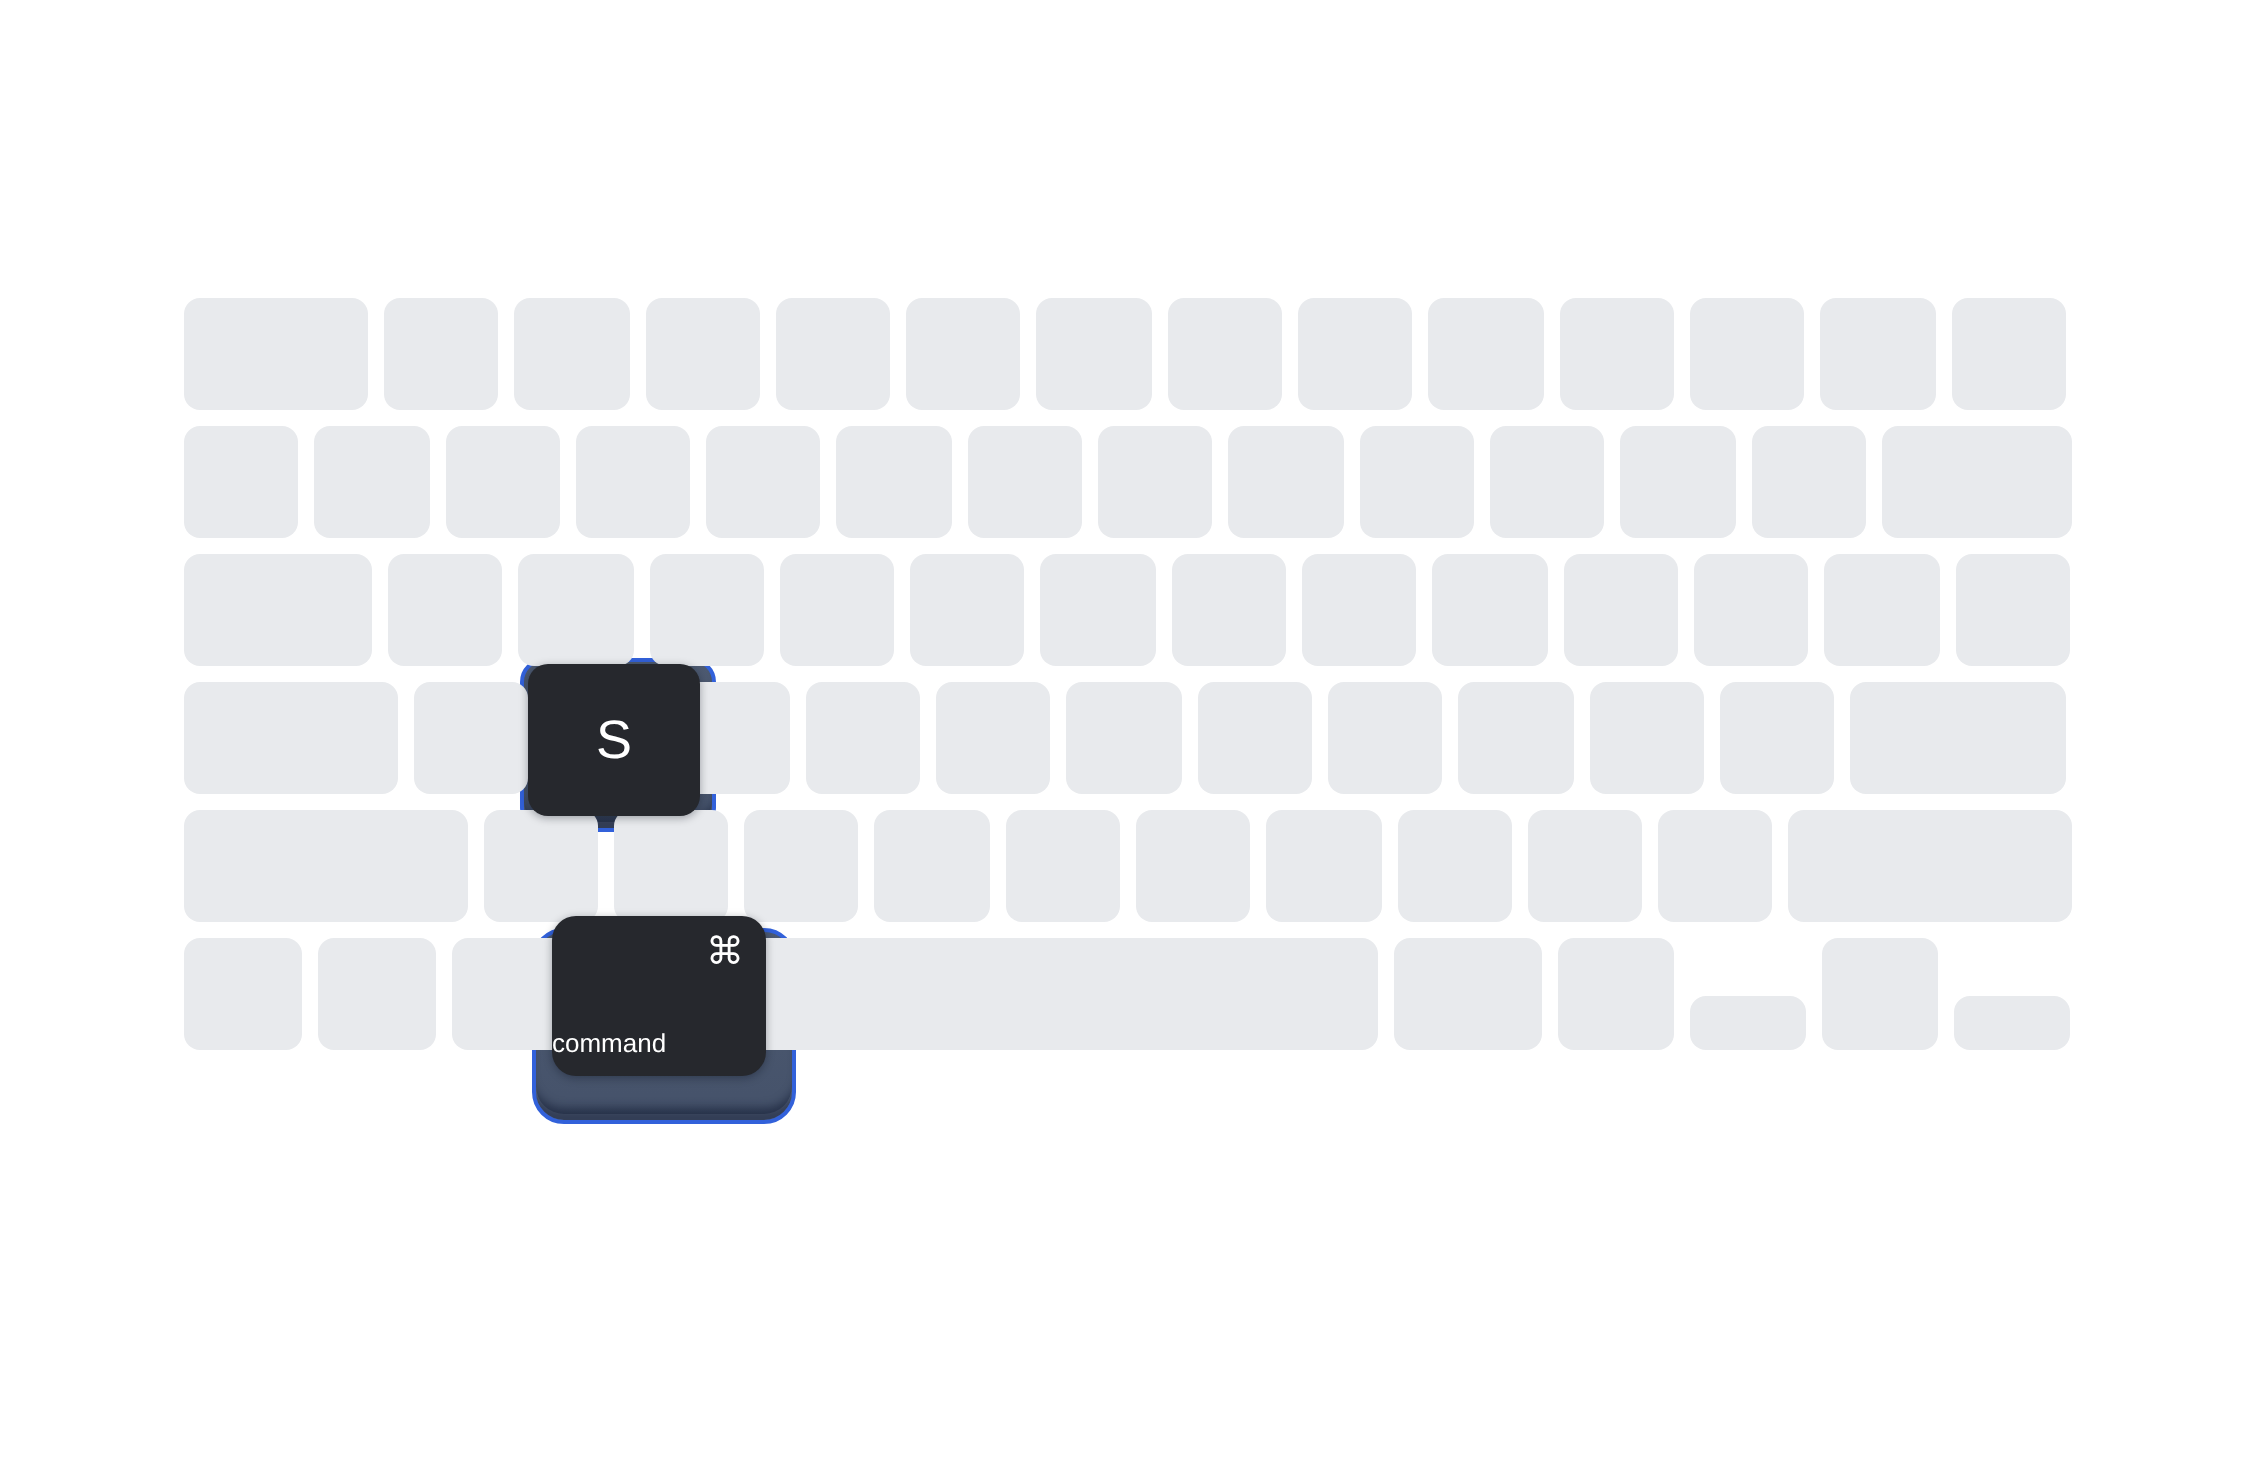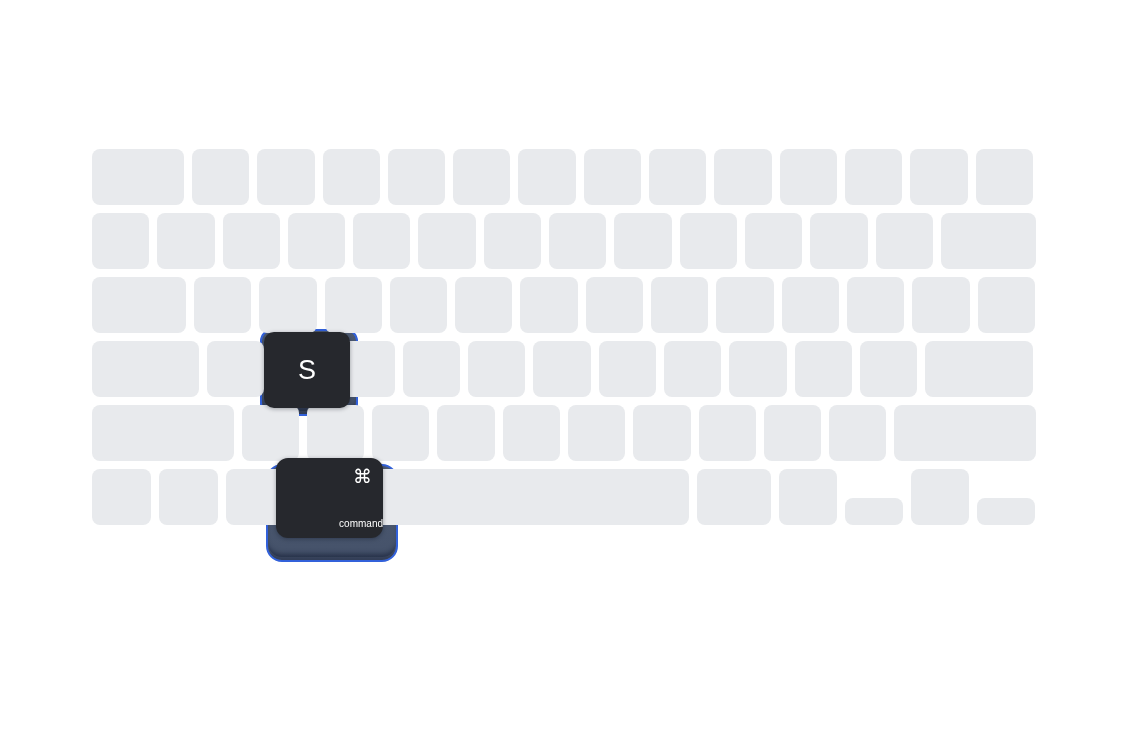--- a/index.html
+++ b/index.html
@@ -86,22 +86,22 @@
     position: absolute;
     top: 7px; right: 11px;
     font-size: 19px;
     line-height: 1.2;
     font-family: "DejaVu Sans", sans-serif;
   }
   .cmd-label {
     position: absolute;
     bottom: 9px; left: 0;
     width: 100%;
-    text-align: right;
-    font-size: 10px;
+    text-align: left;
+    font-size: 13px;
   }
 </style>
 </head>
 <body>
 
 <div class="stage">
 
   <div class="ring ring-s"></div>
   <div class="ring ring-cmd"></div>
 

